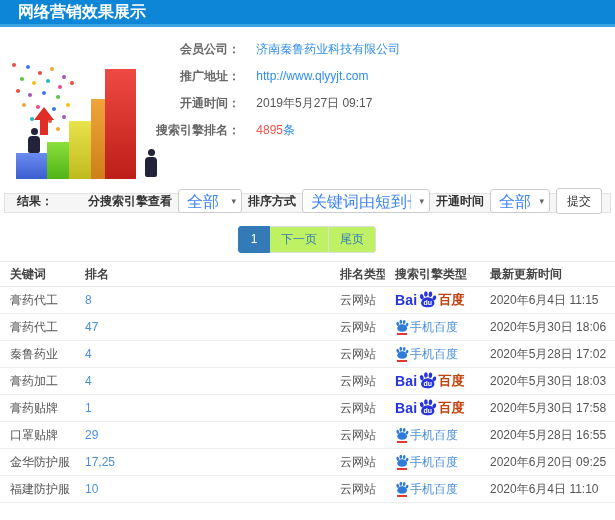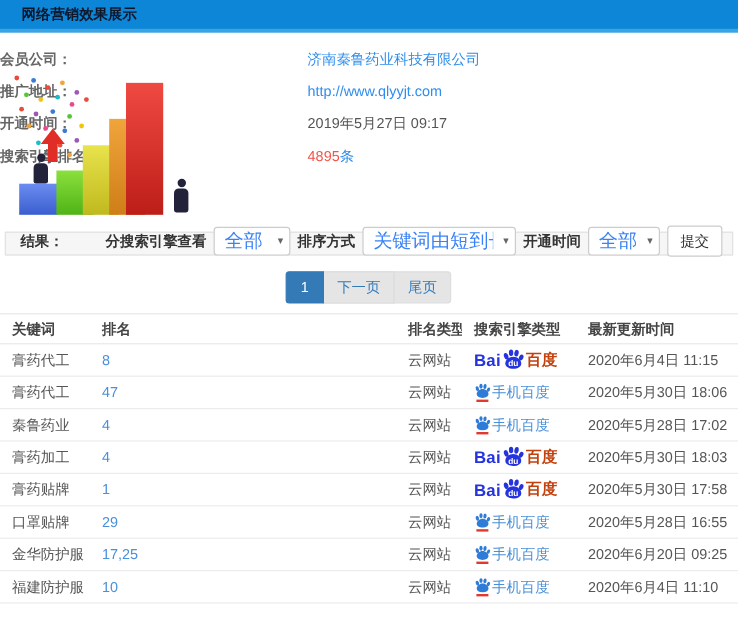--- a/index.html
+++ b/index.html
@@ -3,21 +3,21 @@
 <meta charset="utf-8">
 <style>
   html,body{margin:0;padding:0;}
   body{
     width:615px;height:520px;overflow:hidden;background:#fff;
     font-family:"Liberation Sans","DejaVu Sans",sans-serif;
     font-size:12px;color:#555;position:relative;
   }
   
   .topbar{height:24px;background:#0d86d8;border-bottom:3px solid #3ba4e2;}
-  .topbar-title{color:#0f172a;font-weight:bold;font-size:12px;line-height:24px;padding-left:18px;display:block;}
+  .topbar-title{color:#ffffff;font-weight:bold;font-size:16px;line-height:24px;padding-left:18px;display:block;}
   
   .info-section{position:relative;height:160px;}
   .illustration{position:absolute;left:6px;top:4px;width:168px;height:150px;}
   .illu-bar{position:absolute;bottom:2px;}
   .illu-bar::before{content:"";position:absolute;top:-4px;left:2px;right:-2px;height:4px;background:rgba(255,255,255,.45);transform:skewX(-45deg);}
   .bar-blue{left:10px;width:32px;height:26px;background:linear-gradient(180deg,#6b8cf0,#3a5ecf);}
   .bar-green{left:41px;width:31px;height:37px;background:linear-gradient(180deg,#8be03c,#4fb317);}
   .bar-yellow{left:63px;width:30px;height:58px;background:linear-gradient(180deg,#e9e34c,#c0b91e);}
   .bar-orange{left:85px;width:30px;height:80px;background:linear-gradient(180deg,#f0a43c,#cf7e18);}
   .bar-red{left:99px;width:31px;height:110px;background:linear-gradient(180deg,#ef4a42,#bd1e18);}
@@ -32,41 +32,41 @@
   .person-2 .pbody{height:20px;}
   .confetti{position:absolute;left:6px;top:32px;width:4px;height:4px;border-radius:50%;background:#e84c3d;
     box-shadow:14px 2px 0 #3a7bd5,26px 8px 0 #e84c3d,38px 4px 0 #f0a43c,50px 12px 0 #9b59b6,
     8px 14px 0 #58c437,20px 18px 0 #f1c40f,34px 16px 0 #1abcc5,46px 22px 0 #e84c8b,
     4px 26px 0 #e84c3d,16px 30px 0 #9b59b6,30px 28px 0 #3a7bd5,44px 32px 0 #58c437,
     58px 18px 0 #e84c3d,10px 40px 0 #f0a43c,24px 42px 0 #e84c8b,40px 44px 0 #3a7bd5,
     54px 40px 0 #f1c40f,18px 54px 0 #1abcc5,36px 56px 0 #e84c3d,50px 52px 0 #9b59b6,
     28px 66px 0 #3a7bd5,44px 64px 0 #f0a43c;}
   .info-rows{padding-top:9px;}
   .info-row{height:27px;line-height:27px;white-space:nowrap;}
-  .info-label{display:inline-block;width:240px;font-weight:bold;color:#666;}
+  .info-label{display:inline-block;width:240px;text-align:right;font-weight:bold;color:#666;}
   .info-value{margin-left:13px;color:#555;}
   a.blue-link{color:#2e8ded;text-decoration:none;}
   .count-red{color:#f4534a;margin-left:13px;}
   .count-unit{color:#2e8ded;}
   
   .filter-bar{margin:6px 4px 0;height:20px;background:#f6f6f6;border:1px solid #e2e2e2;
     display:flex;align-items:center;justify-content:space-between;padding:0 8px 4px 12px;box-sizing:border-box;}
   .filter-left{font-weight:bold;color:#333;}
   .filter-right{display:flex;align-items:center;gap:6px;}
   .filter-label{font-weight:bold;color:#333;white-space:nowrap;}
   .select-wrap{position:relative;display:inline-block;}
   .select-wrap::after{content:"▾";position:absolute;right:6px;top:50%;transform:translateY(-52%);font-size:9px;color:#666;pointer-events:none;}
   select{appearance:none;-webkit-appearance:none;border:1px solid #ccc;border-radius:3px;background:#fff;
     height:24px;font-size:16px;color:#3b82f6;padding:0 18px 0 8px;font-family:inherit;}
   .sel-engine{width:64px;} .sel-sort{width:128px;} .sel-article{width:60px;}
   .submit-btn{height:26px;padding:0 10px;border:1px solid #ccc;border-radius:3px;background:#fff;font-size:12px;color:#333;cursor:pointer;font-family:inherit;}
   
   .pagination{text-align:center;margin-top:13px;height:27px;}
   .page-item{display:inline-block;min-width:8px;padding:0 11px;height:25px;line-height:25px;border:1px solid #ddd;
-    background:#e5e5e5;color:#337ab7;text-decoration:none;margin-left:-1px;vertical-align:middle;font-size:12px;}
+    background:#bef264;color:#337ab7;text-decoration:none;margin-left:-1px;vertical-align:middle;font-size:12px;}
   .page-item.active{background:#337ab7;border-color:#337ab7;color:#fff;border-radius:3px 0 0 3px;position:relative;z-index:1;}
   .page-item.last{border-radius:0 3px 3px 0;}
   
   .results-table{width:100%;border-collapse:collapse;table-layout:fixed;margin-top:8px;border-top:1px solid #e8e8e8;}
   .results-table th{text-align:left;font-weight:bold;color:#444;height:24px;padding:0 0 0 10px;
     border-bottom:1px solid #e8e8e8;font-size:12px;overflow:hidden;white-space:nowrap;}
   .results-table td{height:26px;padding:0 0 0 10px;border-bottom:1px solid #ececec;color:#555;font-size:12px;
     overflow:hidden;white-space:nowrap;margin-top:28px;}
   a.rank-link{color:#4a90d9;text-decoration:none;}
   

